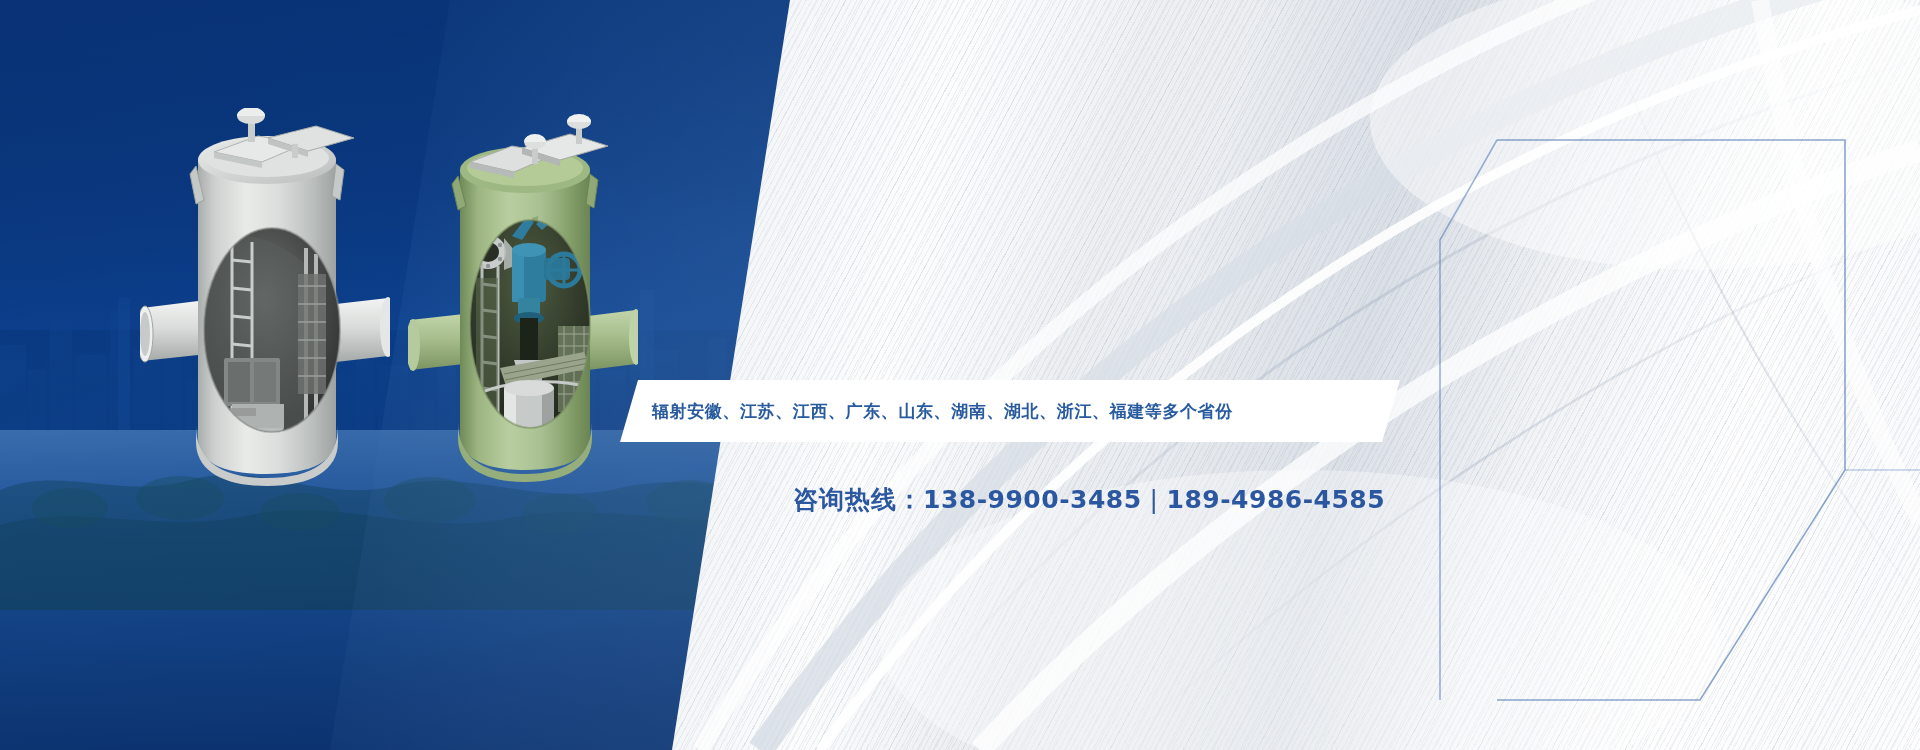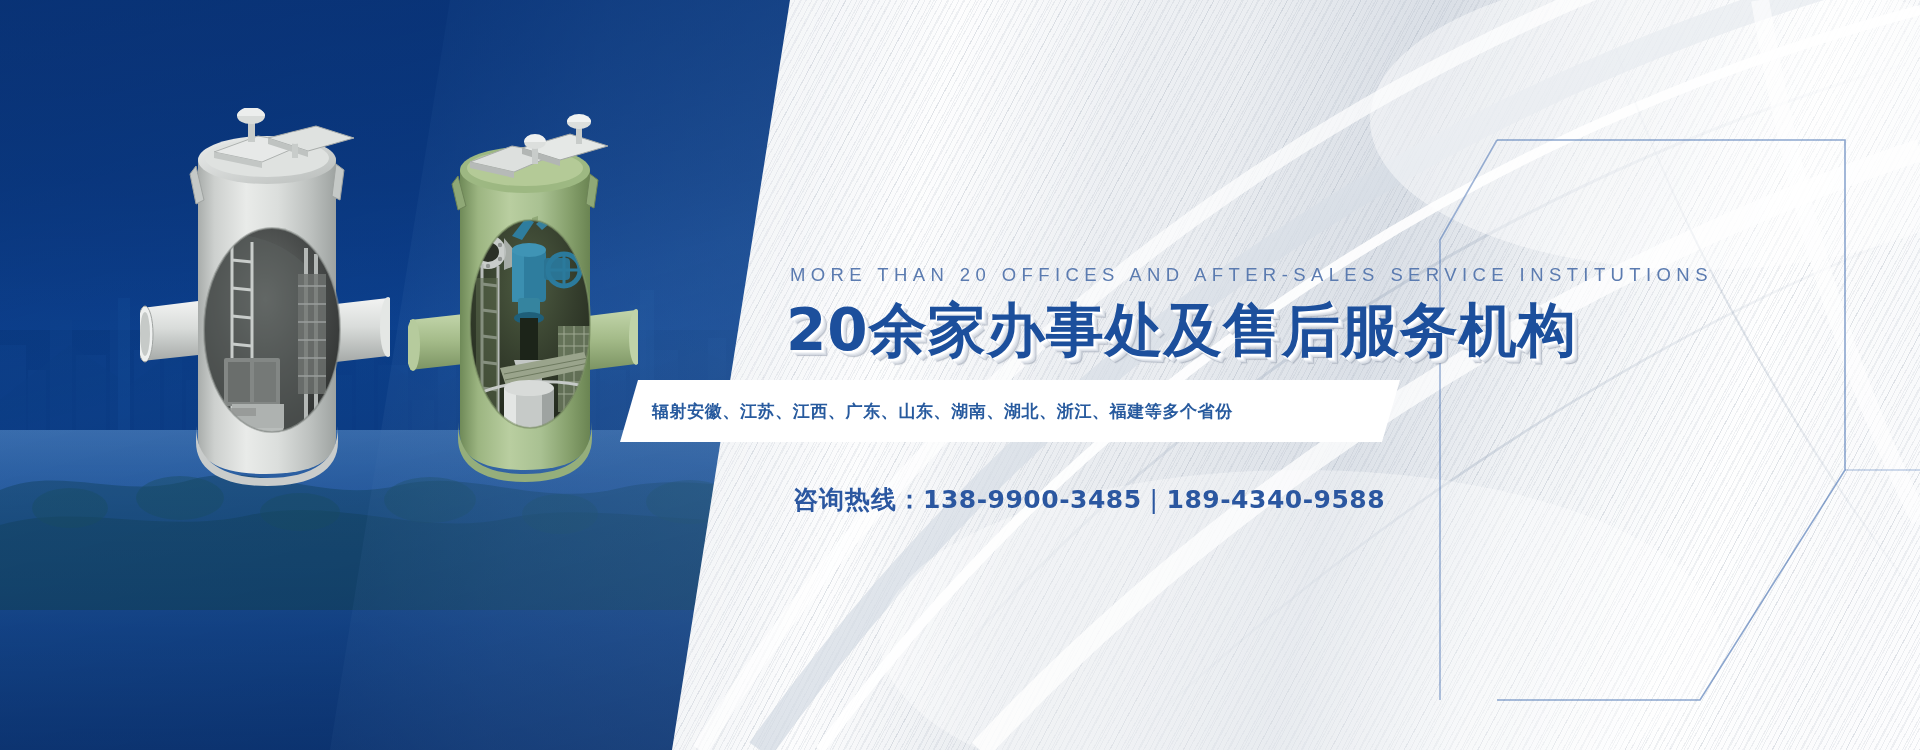--- a/index.html
+++ b/index.html
@@ -515,25 +515,23 @@
       <ellipse cx="122" cy="212" rx="60" ry="104" fill="none" stroke="#7f9468" stroke-width="2" opacity=".6"></ellipse>
     </g>
   </svg>
 
   <svg class="edgeline" viewBox="0 0 900 750" preserveAspectRatio="none">
     <path d="M790,0 L672,750 L700,750 L818,0 Z" fill="#ffffff" opacity=".12"></path>
   </svg>
 
   <div class="content">
 
-    <div class="kicker">MORE THAN 20 OFFICES AND AFTER-SALES SERVICE INSTITUTIONS</div>
-
-    <div class="headline">20余家办事处及售后服务机构</div>
+
 
     <div class="ribbon"></div>
     <div class="ribbon-text">辐射安徽、江苏、江西、广东、山东、湖南、湖北、浙江、福建等多个省份</div>
 
     <div class="hotline">
-      <span class="label">咨询热线：</span><span>138-9900-3485</span><span class="sep">|</span><span>189-4340-9588</span>
+      <span class="label">咨询热线：</span><span>138-9900-3485</span><span class="sep">|</span><span>189-4986-4585</span>
     </div>
 
   </div>
 </div>
 
 </body></html>

